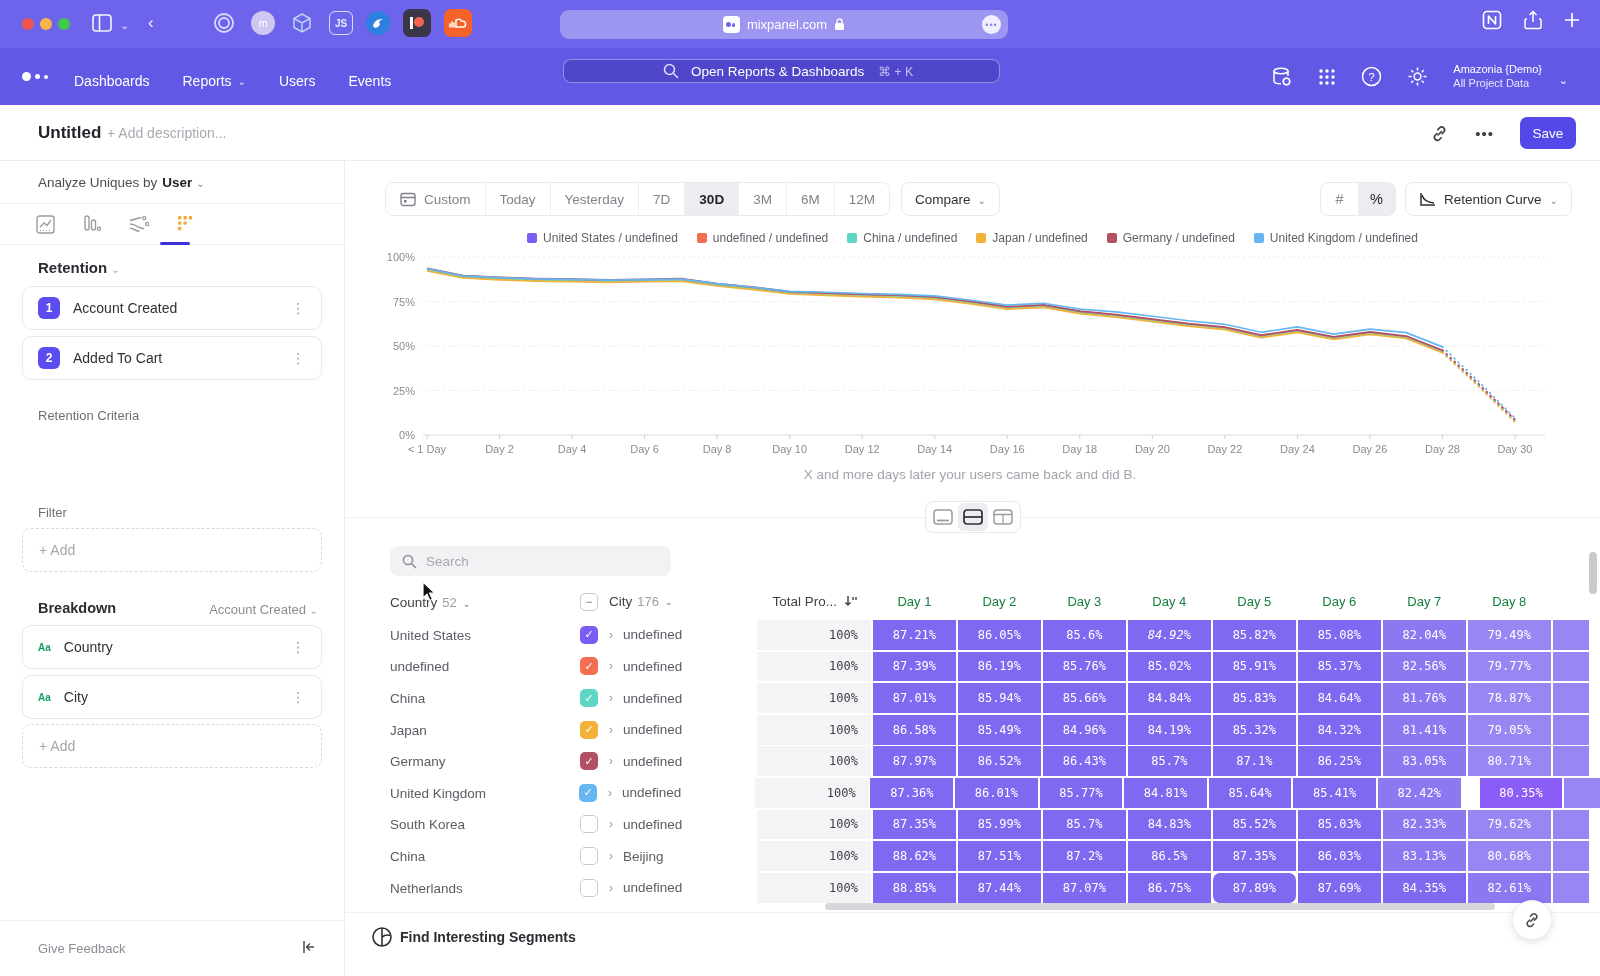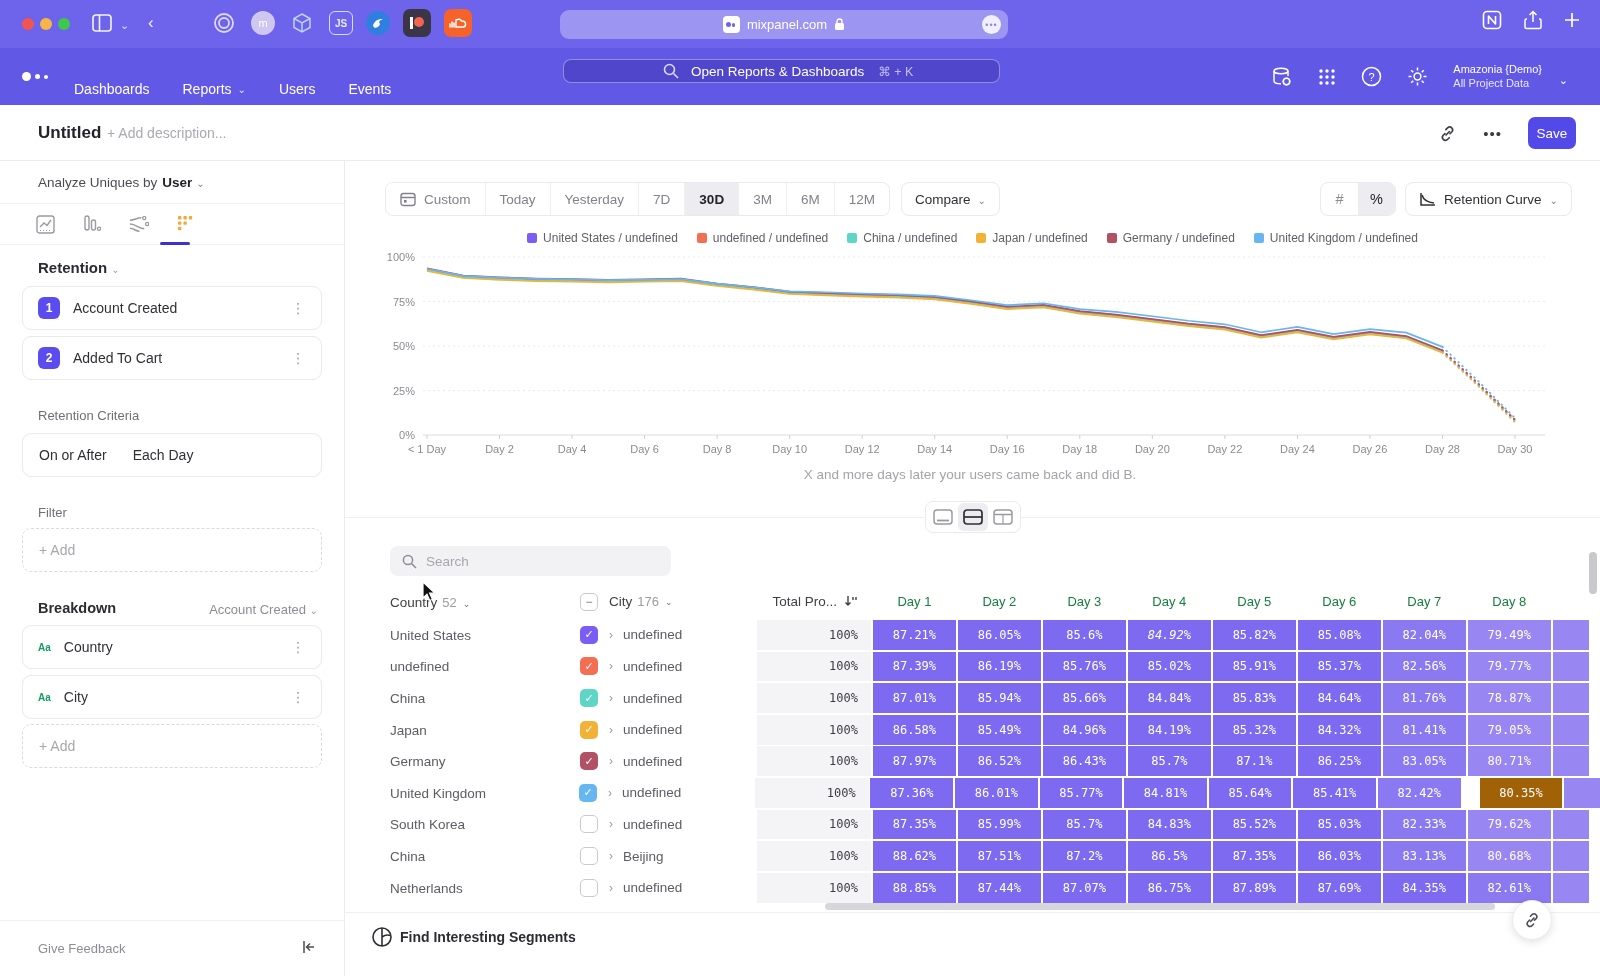--- a/index.html
+++ b/index.html
@@ -18,40 +18,40 @@
   .favicon { width:17px; height:17px; background:#fff; border-radius:4px; position:relative; }
   .favicon i { position:absolute; border-radius:50%; background:#6e64ec; }
   .url-more { position:absolute; right:7px; top:5px; width:19px; height:19px; border-radius:50%;
     background:rgba(255,255,255,.85); color:#8d84ef; font-size:9px; display:flex; align-items:center; justify-content:center; letter-spacing:1px;}
   .browser-right { position:absolute; right:20px; top:10px; display:flex; gap:22px; align-items:center; color:#fff; }
 
   
   #app-nav { position:absolute; left:0; top:48px; width:1600px; height:57px; background:#6158e6; }
   .mx-logo { position:absolute; left:22px; top:24px; display:flex; gap:4px; align-items:center; }
   .mx-logo i { background:#fff; border-radius:50%; display:block; }
-  .nav-items { position:absolute; left:74px; top:12px; height:57px; display:flex; gap:33px; align-items:center; color:#fff; font-size:14px; }
+  .nav-items { position:absolute; left:74px; top:4px; height:57px; display:flex; gap:33px; align-items:center; color:#fff; font-size:14px; }
   .nav-item { display:flex; gap:6px; align-items:center; cursor:pointer; }
   .chev { font-size:10px; opacity:.85; transform:translateY(1px); }
   .nav-search { position:absolute; left:563px; top:11px; width:437px; height:24px; border-radius:8px;
     background:rgba(35,25,135,.28); border:1px solid rgba(255,255,255,.38); display:flex; align-items:center; color:#fff; }
   .nav-search .mag { margin-left:99px; opacity:.8; }
   .nav-search .ph { margin-left:12px; font-size:13.5px; }
   .nav-search .kbd { margin-left:14px; font-size:12.5px; color:rgba(255,255,255,.65); }
   .nav-right { position:absolute; right:58px; top:0; height:57px; display:flex; gap:25px; align-items:center; color:#fff; }
   .proj { text-align:left; color:#fff; line-height:1.25; }
   .proj .p1 { font-size:11px; font-weight:normal; }
   .proj .p2 { font-size:11px; opacity:.85; }
   .proj-chev { position:absolute; right:32px; top:26px; color:#fff; font-size:11px; }
 
   
   #report-header { position:absolute; left:0; top:105px; width:1600px; height:56px; background:#fff; border-bottom:1px solid #ececf0; }
   #report-title { position:absolute; left:38px; top:18px; font-size:17px; font-weight:bold; color:#23232a; }
   #report-desc { position:absolute; left:107px; top:20px; font-size:14px; color:#a9a9b2; }
   .hdr-right { position:absolute; right:24px; top:12px; display:flex; gap:26px; align-items:center; }
-  #save-btn { background:#5348e8; color:#fff; border:none; border-radius:7px; width:48px; height:32px; font-size:13.5px; font-family:inherit; }
+  #save-btn { background:#5348e8; color:#fff; border:none; border-radius:7px; width:56px; height:32px; font-size:13.5px; font-family:inherit; }
   .dots3 { color:#3c3c44; font-size:15px; letter-spacing:1px; }
 
   
   #sidebar { position:absolute; left:0; top:161px; width:345px; bottom:0; background:#fff; border-right:1px solid #ececf0; }
   .sb-analyze { position:absolute; left:38px; top:14px; font-size:13.5px; color:#4b4b54; }
   .sb-analyze b { color:#23232a; margin-left:5px; }
   .sb-analyze .chev { color:#6b6b74; margin-left:4px; font-size:10px;}
   .sb-tabs { position:absolute; left:0; top:42px; width:345px; height:42px; border-top:1px solid #f0f0f3; border-bottom:1px solid #f0f0f3; display:flex; align-items:center; gap:27px; padding-left:35px; }
   .sb-tab { width:20px; height:20px; position:relative; display:flex; align-items:center; justify-content:center; }
   .tab-underline { position:absolute; left:160px; bottom:-1px; width:30px; height:3px; background:#3f2fd8; border-radius:2px; }
@@ -329,24 +329,20 @@
     <span class="numchip">1</span>
     <span class="clabel">Account Created</span>
     <span class="kebab">⋮</span>
   </div>
   <div class="card" style="top:175px">
     <span class="numchip">2</span>
     <span class="clabel">Added To Cart</span>
     <span class="kebab">⋮</span>
   </div>
   <div class="sb-label" style="top:247px">Retention Criteria</div>
-  <div class="card" style="top:272px">
-    <span class="clabel" style="margin-left:16px">On or After</span>
-    <span class="clabel" style="margin-left:26px">Each Day</span>
-  </div>
   <div class="sb-label" style="top:344px">Filter</div>
   <div class="dashed" style="top:367px">
       <span>+ Add</span>
     </div>
   <div class="sb-section" style="top:439px;font-weight:bold;font-size:14.5px">Breakdown</div>
   <div class="bd-scope" style="top:441px"><span>Account Created</span> <span class="chev">⌄</span></div>
   <div class="card" style="top:464px">
     <span class="aa">Aa</span>
     <span class="clabel">Country</span>
     <span class="kebab">⋮</span>
@@ -682,21 +678,21 @@
           <span class="city-txt">undefined</span>
         </div>
         <div class="col-total total-cell">100%</div>
         <div class="col-day day-cell" style="background: rgb(126, 106, 240);">87.36%</div>
         <div class="col-day day-cell" style="background: rgb(126, 106, 240);">86.01%</div>
         <div class="col-day day-cell" style="background: rgb(126, 106, 240);">85.77%</div>
         <div class="col-day day-cell" style="background: rgb(126, 106, 240);">84.81%</div>
         <div class="col-day day-cell" style="background: rgb(126, 106, 240);">85.64%</div>
         <div class="col-day day-cell" style="background: rgb(126, 106, 240);">85.41%</div>
         <div class="col-day day-cell" style="background: rgb(139, 121, 242);">82.42%</div>
-        <div class="col-day day-cell" style="background: #a16207; margin-left: 19px;">80.35%</div>
+        <div class="col-day day-cell" style="background: #8b5cf6; margin-left: 19px;">80.35%</div>
         <div class="col-sliver sliver-cell" style="background: rgb(152, 134, 243);"></div>
       </div>
       <div class="t-row">
         <div class="col-country"><span class="country-txt">South Korea</span></div>
         <div class="col-city">
           <span class="cbox empty"></span>
           <span class="row-chev">›</span>
           <span class="city-txt">undefined</span>
         </div>
         <div class="col-total total-cell">100%</div>
@@ -733,21 +729,21 @@
         <div class="col-city">
           <span class="cbox empty"></span>
           <span class="row-chev">›</span>
           <span class="city-txt">undefined</span>
         </div>
         <div class="col-total total-cell">100%</div>
         <div class="col-day day-cell" style="background: rgb(126, 106, 240);">88.85%</div>
         <div class="col-day day-cell" style="background: rgb(126, 106, 240);">87.44%</div>
         <div class="col-day day-cell" style="background: rgb(126, 106, 240);">87.07%</div>
         <div class="col-day day-cell" style="background: rgb(126, 106, 240);">86.75%</div>
-        <div class="col-day day-cell" style="background: rgb(126, 106, 240);">87.89%</div>
+        <div class="col-day day-cell" style="background: rgb(126, 106, 240); border-radius: 7px;">87.89%</div>
         <div class="col-day day-cell" style="background: rgb(126, 106, 240);">87.69%</div>
         <div class="col-day day-cell" style="background: rgb(126, 106, 240);">84.35%</div>
         <div class="col-day day-cell" style="background: rgb(139, 121, 242);">82.61%</div>
         <div class="col-sliver sliver-cell" style="background: rgb(152, 134, 243);"></div>
       </div>
     </div>
 
   <div id="hscroll"></div>
   <div id="vscroll"></div>
 

